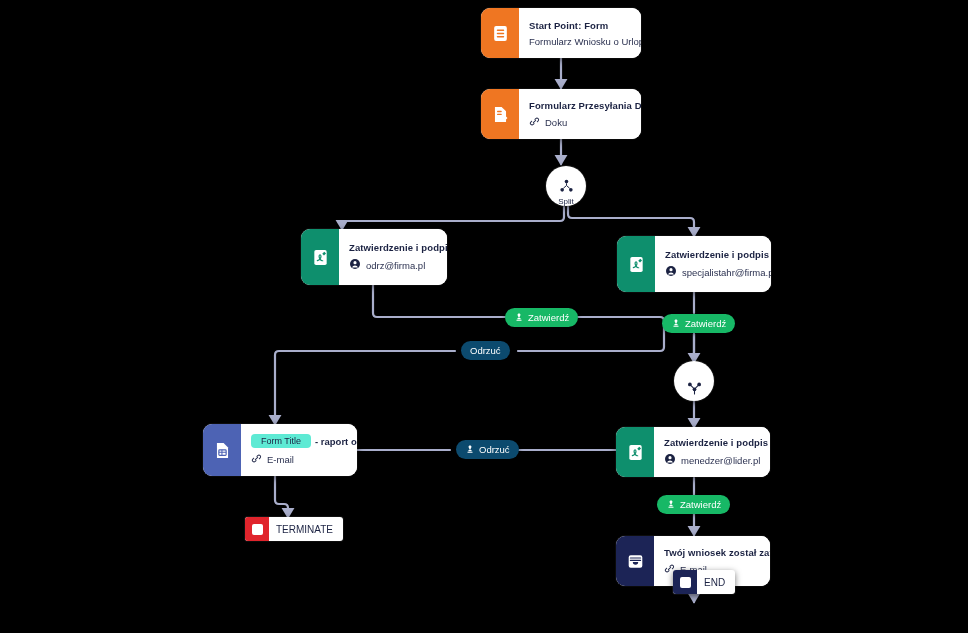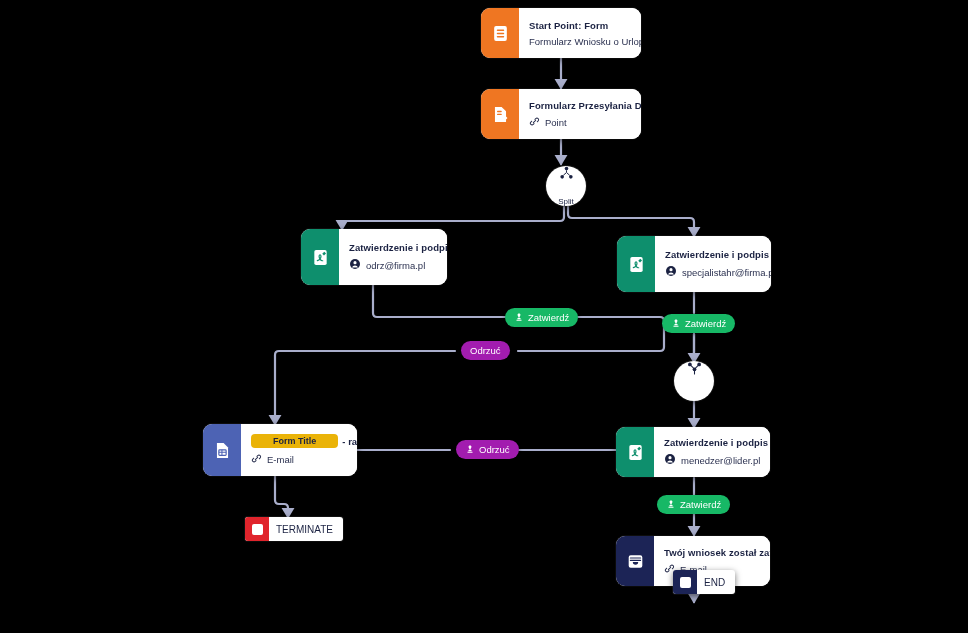--- a/index.html
+++ b/index.html
@@ -56,40 +56,40 @@
   .icon-orange { background: #ef7622; }
   .icon-green  { background: #0e8f6d; }
   .icon-blue   { background: #4d63b4; }
   .icon-navy   { background: #1c2456; }
 
   .glyph { display:block; }
 
   
   .fieldpill {
     display: inline-block;
-    background: #eab308;
+    background: #5eead4;
     color: #1b2242;
     border-radius: 4px;
     font-size: 9px;
-    font-weight: bold;
-    padding: 2px 22px;
+    font-weight: normal;
+    padding: 2px 10px;
     margin-right: 4px;
   }
   .titlerow { display: flex; align-items: center; white-space: nowrap; overflow: hidden; }
   .titlerow .rest { font-size: 9.5px; color: #1b2242; font-weight: bold; }
 
   
   .circlenode {
     position: absolute;
     width: 40px; height: 40px;
     border-radius: 50%;
     background: #ffffff;
     box-shadow: 0 2px 6px rgba(0,0,0,0.6), 0 0 0 1px rgba(255,255,255,0.1);
     display: flex; flex-direction: column;
-    align-items: center; justify-content: space-between;
+    align-items: center; justify-content: flex-end;
     gap: 0px;
   }
   .circlenode .clabel {
     font-size: 8px; color: #1b2242; font-weight: 500; line-height: 9px;
   }
 
   
   .chip {
     position: absolute;
     display: flex; align-items: center;
@@ -119,21 +119,21 @@
     border-radius: 11px;
     height: 19px;
     padding: 0 9px;
     font-size: 9.5px;
     color: #ffffff;
     font-weight: 500;
     white-space: nowrap;
     box-shadow: 0 1px 4px rgba(0,0,0,0.5);
   }
   .elabel.green { background: #17b866; }
-  .elabel.red   { background: #a21caf; }
+  .elabel.red   { background: #0c4a6e; }
 </style>
 </head>
 <body>
 
 <div id="canvas">
 
   <svg id="edges" viewBox="0 0 968 633" xmlns="http://www.w3.org/2000/svg">
     <defs>
       <marker id="ah" markerWidth="7" markerHeight="7" refX="4.2" refY="3" orient="auto">
         <path d="M0,0 L5,3 L0,6 z" fill="#a9aecb"></path>
@@ -204,21 +204,21 @@
     <div class="body">
       <div class="title">Formularz Przesyłania Doku...</div>
       <div class="sub">
         <span>
           <svg width="11" height="11" viewBox="0 0 24 24" fill="none" stroke="#2b3150" stroke-width="2.2" stroke-linecap="round">
             <path d="M9.5 14.5l5-5"></path>
             <path d="M13 7.5l1.8-1.8a3.6 3.6 0 0 1 5.1 5.1L18 12.6"></path>
             <path d="M11 16.5l-1.8 1.8a3.6 3.6 0 0 1-5.1-5.1L6 11.4"></path>
           </svg>
         </span>
-        <span>Point</span>
+        <span>Doku</span>
       </div>
     </div>
   </div>
 
   <div class="circlenode" style="left:546px; top:166px;">
     <span>
       <svg width="15" height="14" viewBox="0 0 24 24" fill="#1b2242">
         <circle cx="12" cy="4.4" r="3.1"></circle>
         <circle cx="4.6" cy="18.6" r="3.1"></circle>
         <circle cx="19.4" cy="18.6" r="3.1"></circle>

